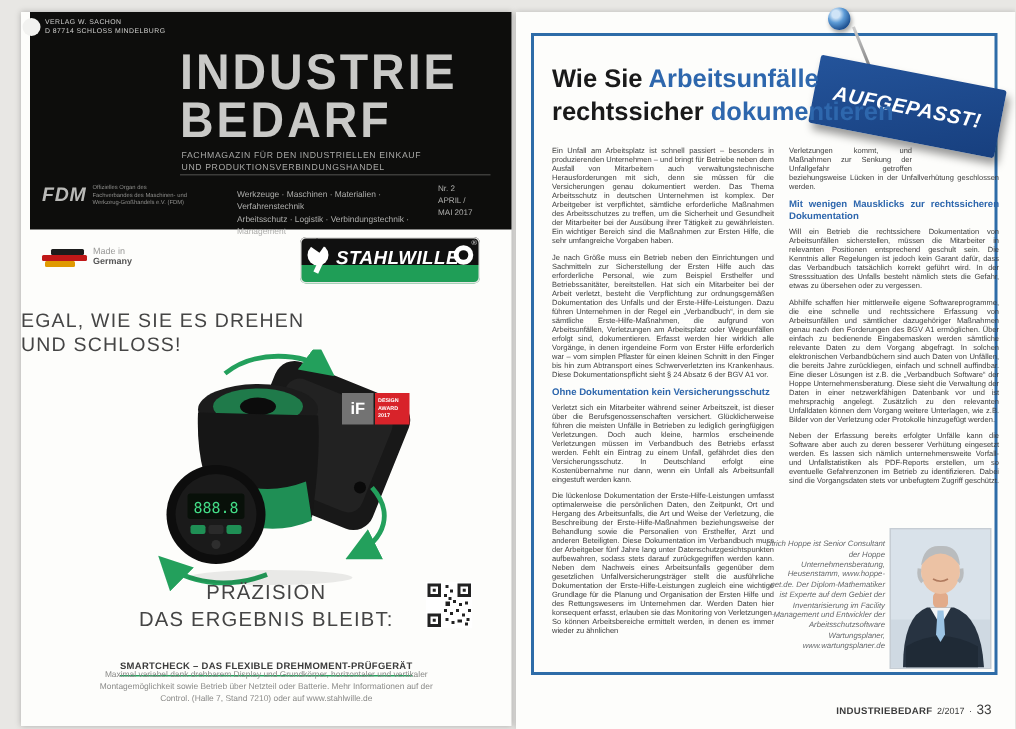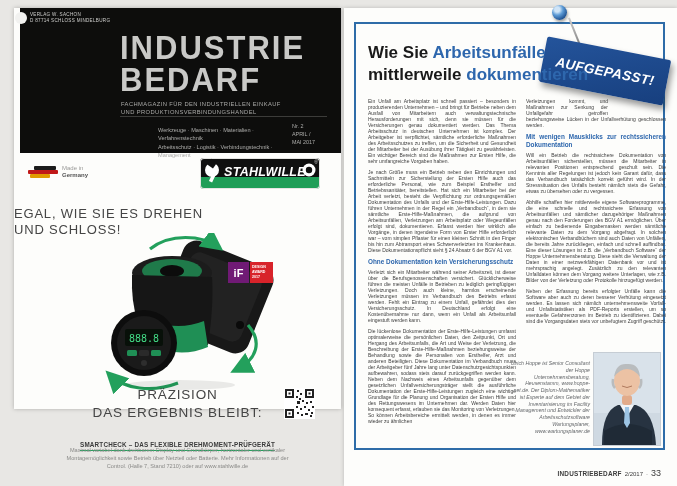--- a/index.html
+++ b/index.html
@@ -1,19 +1,19 @@
 <!DOCTYPE html>
 <html><head>
 <meta charset="utf-8">
 <style>
   * { margin:0; padding:0; box-sizing:border-box; }
   html,body { width:677px; height:486px; }
   body { background:#e8e7e4; font-family:"Liberation Sans", sans-serif; overflow:hidden; position:relative; }
   .page { position:absolute; background:#fdfdfb; }
-  #left-page  { left:14px; top:8px; width:327px; height:401px; box-shadow:0 0 4px rgba(0,0,0,.25); }
+  #left-page  { left:14px; top:8px; width:327px; height:476px; box-shadow:0 0 4px rgba(0,0,0,.25); }
   #right-page { left:344px; top:8px; width:333px; height:478px; box-shadow:0 0 4px rgba(0,0,0,.2); }
 
   
   .cover-header { position:absolute; left:6px; top:0; right:0; height:145px; background:#0d0d0c; color:#c7c7c5; }
   .pub-dot { position:absolute; left:-5px; top:4px; width:12px; height:12px; border-radius:50%; background:#f2f2f0; }
   .pub-lines { position:absolute; left:10px; top:4px; font-size:4.6px; line-height:1.35; letter-spacing:.3px; color:#cfcfcd; }
   .masthead { position:absolute; left:100px; top:24px; font-weight:900; font-size:31px; line-height:.98; letter-spacing:2px; color:#c9c9c7; transform:scaleY(1.08); transform-origin:top left; }
   .masthead-sub { position:absolute; left:101px; top:92px; font-size:5.8px; line-height:1.4; letter-spacing:.4px; color:#a9a9a7; }
   .header-rule { position:absolute; left:100px; right:14px; top:108px; height:1px; background:#3c3c3a; }
   .fdm-block { position:absolute; left:8px; top:114px; display:flex; align-items:center; gap:4px; }
@@ -31,21 +31,21 @@
   .made-in-text { font-size:6px; line-height:1.15; color:#9a9a98; }
   .made-in-text b { color:#555; }
 
   .stw-logo { position:absolute; left:186px; top:150px; width:120px; height:31px; border-radius:4px; overflow:hidden; background:linear-gradient(180deg,#101010 0 61%,#1f9e57 61% 100%); display:flex; align-items:center; box-shadow:0 0 0 1px #e5e5e3 inset; }
   .stw-name { position:absolute; left:24px; top:7px; color:#fff; font-weight:900; font-style:italic; font-size:12.5px; letter-spacing:.3px; }
   .stw-reg { position:absolute; right:2px; top:1px; color:#cfcfcf; font-size:5px; }
 
   .ad-headline { position:absolute; left:0; right:0; top:198px; text-align:left; font-size:13px; line-height:1.25; color:#454545; letter-spacing:.8px; }
   .product-wrap { position:absolute; left:66px; top:225px; width:200px; height:162px; }
   .if-badge { position:absolute; left:214px; top:254px; display:flex; gap:1px; }
-  .if-left { width:21px; height:21px; background:#701a75; color:#fff; font-weight:900; font-size:11px; display:flex; align-items:center; justify-content:center; }
+  .if-left { width:21px; height:21px; background:#737373; color:#fff; font-weight:900; font-size:11px; display:flex; align-items:center; justify-content:center; }
   .if-right { width:23px; height:21px; background:#d8232a; color:#fff; font-size:3.6px; font-weight:700; line-height:1.3; display:flex; flex-direction:column; justify-content:center; padding-left:2px; }
   .result { position:absolute; left:0; right:0; top:378px; text-align:center; font-size:13.5px; line-height:1.3; color:#454545; letter-spacing:.8px; }
   .qr { position:absolute; left:270px; top:380px; width:31px; height:31px; }
   .product-title { position:absolute; left:0; right:0; top:425px; text-align:center; }
   .product-title span { display:inline-block; font-size:6.3px; font-weight:700; color:#3b3b3b; letter-spacing:.2px; border-bottom:1.5px solid #23a05c; padding-bottom:1.5px; }
   .fine-print { position:absolute; left:48px; right:48px; top:438px; text-align:center; font-size:5.6px; line-height:1.45; color:#8a8a88; }
 
   
   .frame { position:absolute; inset:14px 12px 36px 10px; border:2px solid #2e6ca8; }
   .pin-needle { position:absolute; left:224px; top:10px; width:1.6px; height:32px; background:linear-gradient(180deg,#cfcfcf,#7a7a7a); transform:rotate(-22deg); transform-origin:top center; }
@@ -79,20 +79,28 @@
     </div>
     <div class="masthead">
       <div>INDUSTRIE</div>
       <div>BEDARF</div>
     </div>
     <div class="masthead-sub">
       <div>FACHMAGAZIN FÜR DEN INDUSTRIELLEN EINKAUF</div>
       <div>UND PRODUKTIONSVERBINDUNGSHANDEL</div>
     </div>
     <div class="header-rule"></div>
+    <div class="fdm-block">
+      <span class="fdm-logo">FDM</span>
+      <span class="fdm-text">
+        <div>Offizielles Organ des</div>
+        <div>Fachverbandes des Maschinen- und</div>
+        <div>Werkzeug-Großhandels e.V. (FDM)</div>
+      </span>
+    </div>
     <div class="topics">
       <div>Werkzeuge · Maschinen · Materialien · Verfahrenstechnik</div>
       <div>Arbeitsschutz · Logistik · Verbindungstechnik · Management</div>
     </div>
     <div class="issue">
       <div>Nr. 2</div>
       <div>APRIL /</div>
       <div>MAI 2017</div>
     </div>
   </div>
@@ -223,21 +231,21 @@
   <div class="frame"></div>
 
   <div class="pin-needle"></div>
   <div class="pin-head"></div>
   <div class="badge">
     <span>AUFGEPASST!</span>
   </div>
 
   <div class="article-title">
     <div><span>Wie Sie </span><span class="blue">Arbeitsunfälle</span></div>
-    <div><span>mittlerweile </span><span class="blue">dokumentieren</span></div>
+    <div><span>rechtssicher </span><span class="blue">dokumentieren</span></div>
   </div>
 
   <div class="col" id="col1">
     <p>Ein Unfall am Arbeitsplatz ist schnell passiert – besonders in produzierenden Unternehmen – und bringt für Betriebe neben dem Ausfall von Mitarbeitern auch verwaltungstechnische Herausforderungen mit sich, denn sie müssen für die Versicherungen genau dokumentiert werden. Das Thema Arbeitsschutz in deutschen Unternehmen ist komplex. Der Arbeitgeber ist verpflichtet, sämtliche erforderliche Maßnahmen des Arbeitsschutzes zu treffen, um die Sicherheit und Gesundheit der Mitarbeiter bei der Ausübung ihrer Tätigkeit zu gewährleisten. Ein wichtiger Bereich sind die Maßnahmen zur Ersten Hilfe, die sehr umfangreiche Vorgaben haben.</p>
     <p>Je nach Größe muss ein Betrieb neben den Einrichtungen und Sachmitteln zur Sicherstellung der Ersten Hilfe auch das erforderliche Personal, wie zum Beispiel Ersthelfer und Betriebssanitäter, bereitstellen. Hat sich ein Mitarbeiter bei der Arbeit verletzt, besteht die Verpflichtung zur ordnungsgemäßen Dokumentation des Unfalls und der Erste-Hilfe-Leistungen. Dazu führen Unternehmen in der Regel ein „Verbandbuch“, in dem sie sämtliche Erste-Hilfe-Maßnahmen, die aufgrund von Arbeitsunfällen, Verletzungen am Arbeitsplatz oder Wegeunfällen erfolgt sind, dokumentieren. Erfasst werden hier wirklich alle Vorgänge, in denen irgendeine Form von Erster Hilfe erforderlich war – vom simplen Pflaster für einen kleinen Schnitt in den Finger bis hin zum Abtransport eines Schwerverletzten ins Krankenhaus. Diese Dokumentationspflicht sieht § 24 Absatz 6 der BGV A1 vor.</p>
     <h3>Ohne Dokumentation kein Versicherungsschutz</h3>
     <p>Verletzt sich ein Mitarbeiter während seiner Arbeitszeit, ist dieser über die Berufsgenossenschaften versichert. Glücklicherweise führen die meisten Unfälle in Betrieben zu lediglich geringfügigen Verletzungen. Doch auch kleine, harmlos erscheinende Verletzungen müssen im Verbandbuch des Betriebs erfasst werden. Fehlt ein Eintrag zu einem Unfall, gefährdet dies den Versicherungsschutz. In Deutschland erfolgt eine Kostenübernahme nur dann, wenn ein Unfall als Arbeitsunfall eingestuft werden kann.</p>
     <p>Die lückenlose Dokumentation der Erste-Hilfe-Leistungen umfasst optimalerweise die persönlichen Daten, den Zeitpunkt, Ort und Hergang des Arbeitsunfalls, die Art und Weise der Verletzung, die Beschreibung der Erste-Hilfe-Maßnahmen beziehungsweise der Behandlung sowie die Personalien von Ersthelfer, Arzt und anderen Beteiligten. Diese Dokumentation im Verbandbuch muss der Arbeitgeber fünf Jahre lang unter Datenschutzgesichtspunkten aufbewahren, sodass stets darauf zurückgegriffen werden kann. Neben dem Nachweis eines Arbeitsunfalls gegenüber dem gesetzlichen Unfallversicherungsträger stellt die ausführliche Dokumentation der Erste-Hilfe-Leistungen zugleich eine wichtige Grundlage für die Planung und Organisation der Ersten Hilfe und des Rettungswesens im Unternehmen dar. Werden Daten hier konsequent erfasst, erlauben sie das Monitoring von Verletzungen. So können Arbeitsbereiche ermittelt werden, in denen es immer wieder zu ähnlichen</p>
   </div>
 

